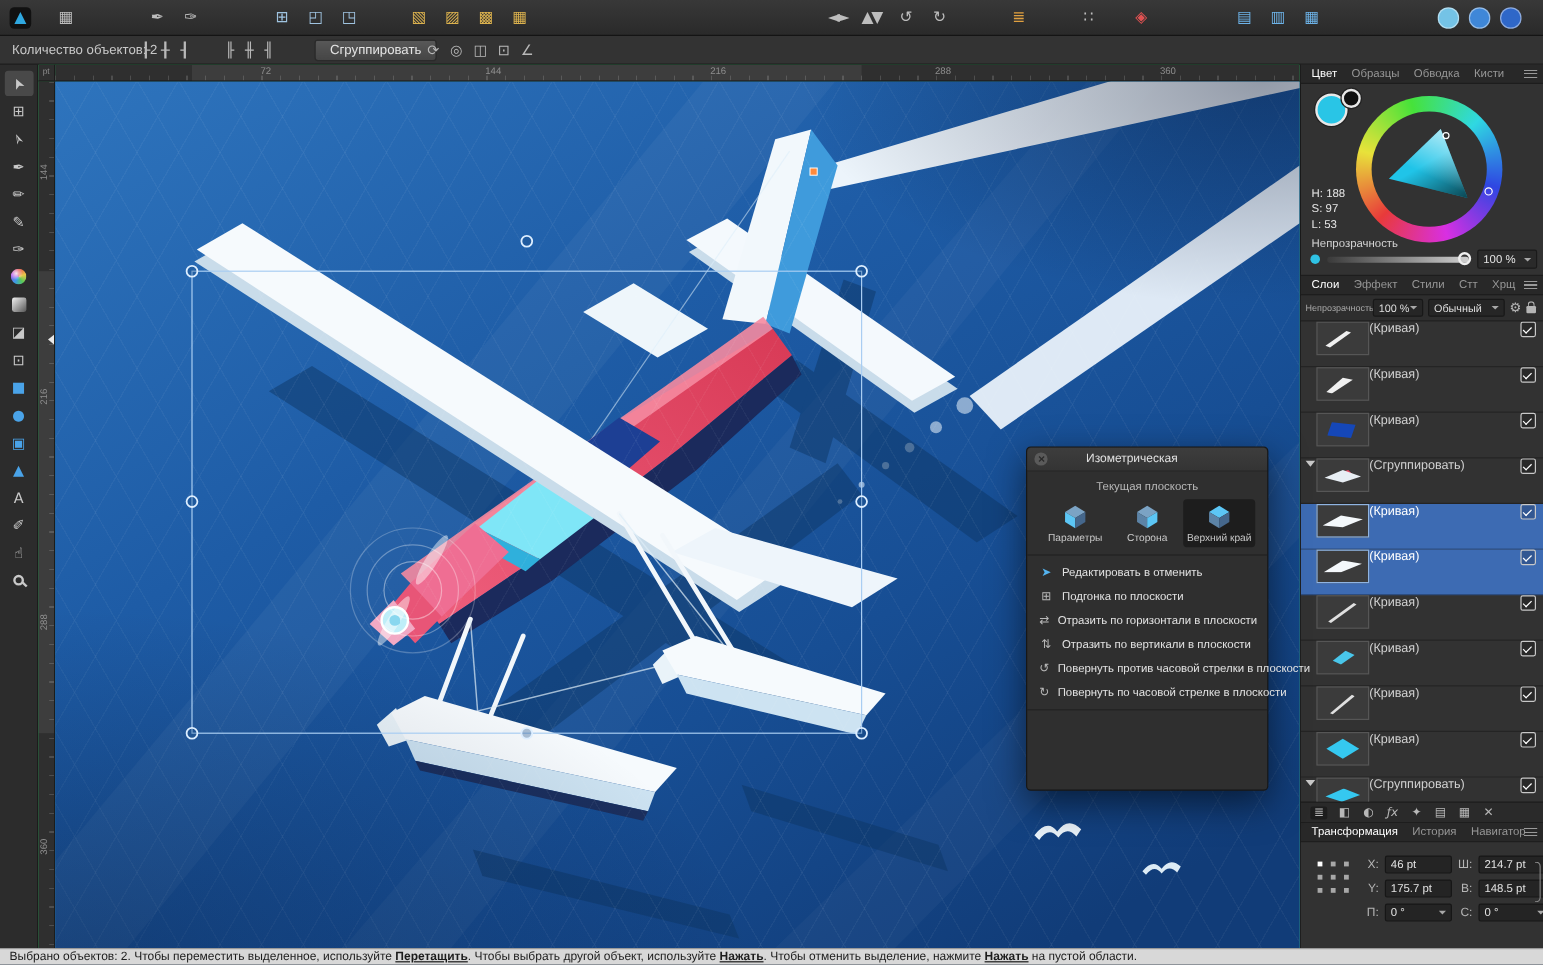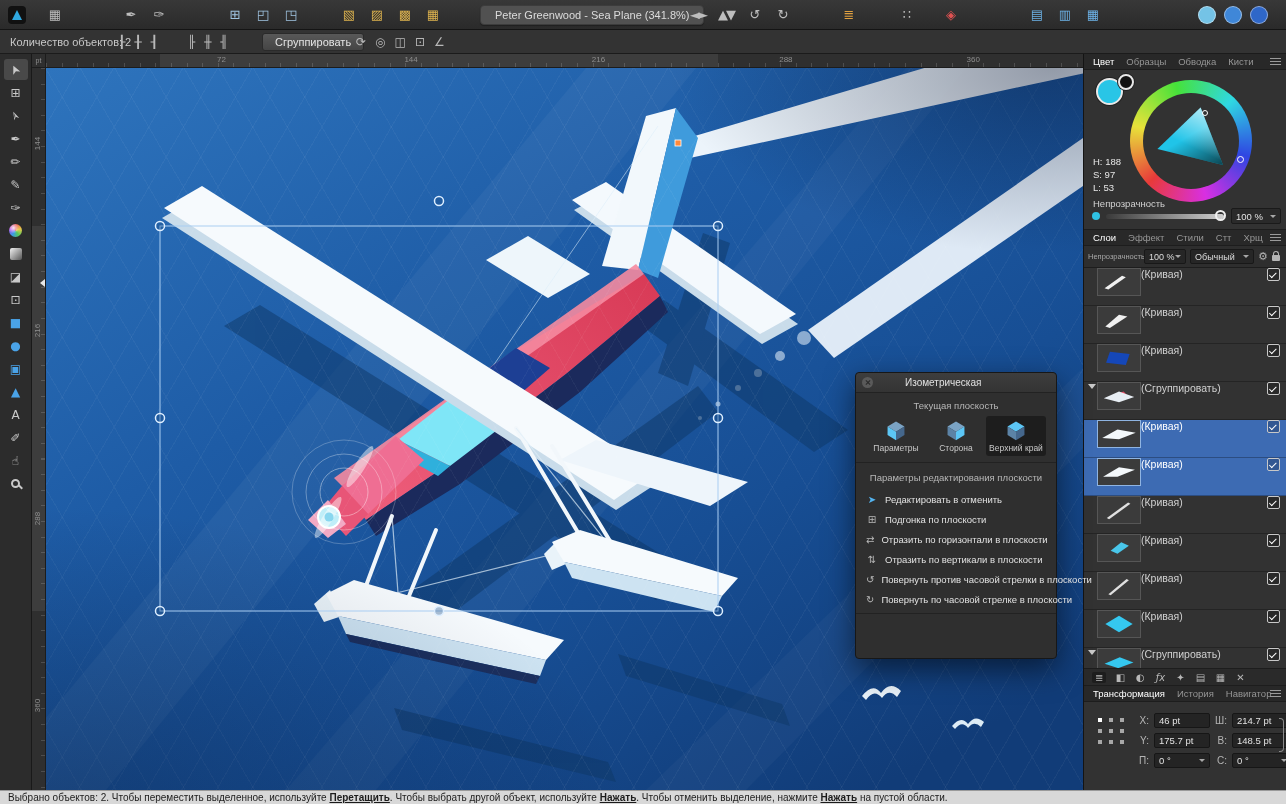--- a/index.html
+++ b/index.html
@@ -193,23 +193,20 @@
     <div class="tbg bluish" style="left:226px">
         <span class="tb-ic icon">⊞</span>
         <span class="tb-ic icon">◰</span>
         <span class="tb-ic icon">◳</span>
       </div>
     <div class="tbg yellow" style="left:340px">
         <span class="tb-ic icon">▧</span>
         <span class="tb-ic icon">▨</span>
         <span class="tb-ic icon">▩</span>
         <span class="tb-ic icon">▦</span>
-      </div>
-    <div id="doc-title">
-        <span>Peter Greenwood - Sea Plane (341.8%)</span>
       </div>
     <div class="tbg" style="left:690px">
         <span class="tb-ic icon">◄►</span>
         <span class="tb-ic icon">▲▼</span>
         <span class="tb-ic icon">↺</span>
         <span class="tb-ic icon">↻</span>
       </div>
     <div class="tbg orange" style="left:840px">
         <span class="tb-ic icon">≣</span>
       </div>
@@ -729,21 +726,20 @@
         <div class="plane-btn active">
           <svg class="cube" viewBox="0 0 26 26">
             <polygon class="cf-top hot" points="13,3 23,9 13,15 3,9"></polygon>
               <polygon class="cf-left" points="3,9 13,15 13,25 3,19"></polygon>
               <polygon class="cf-right" points="23,9 13,15 13,25 23,19"></polygon>
           </svg>
           <span class="pb-lb">Верхний край</span>
         </div>
       </div>
       <div class="iso-sep"></div>
-      <div class="iso-sec">Параметры редактирования плоскости</div>
       <div class="iso-items">
 
           <div class="iso-item">
             <span class="ii-ic icon hot">➤</span>
             <span class="ii-lb">Редактировать в отменить</span>
           </div>
 
           <div class="iso-item">
             <span class="ii-ic icon">⊞</span>
             <span class="ii-lb">Подгонка по плоскости</span>

